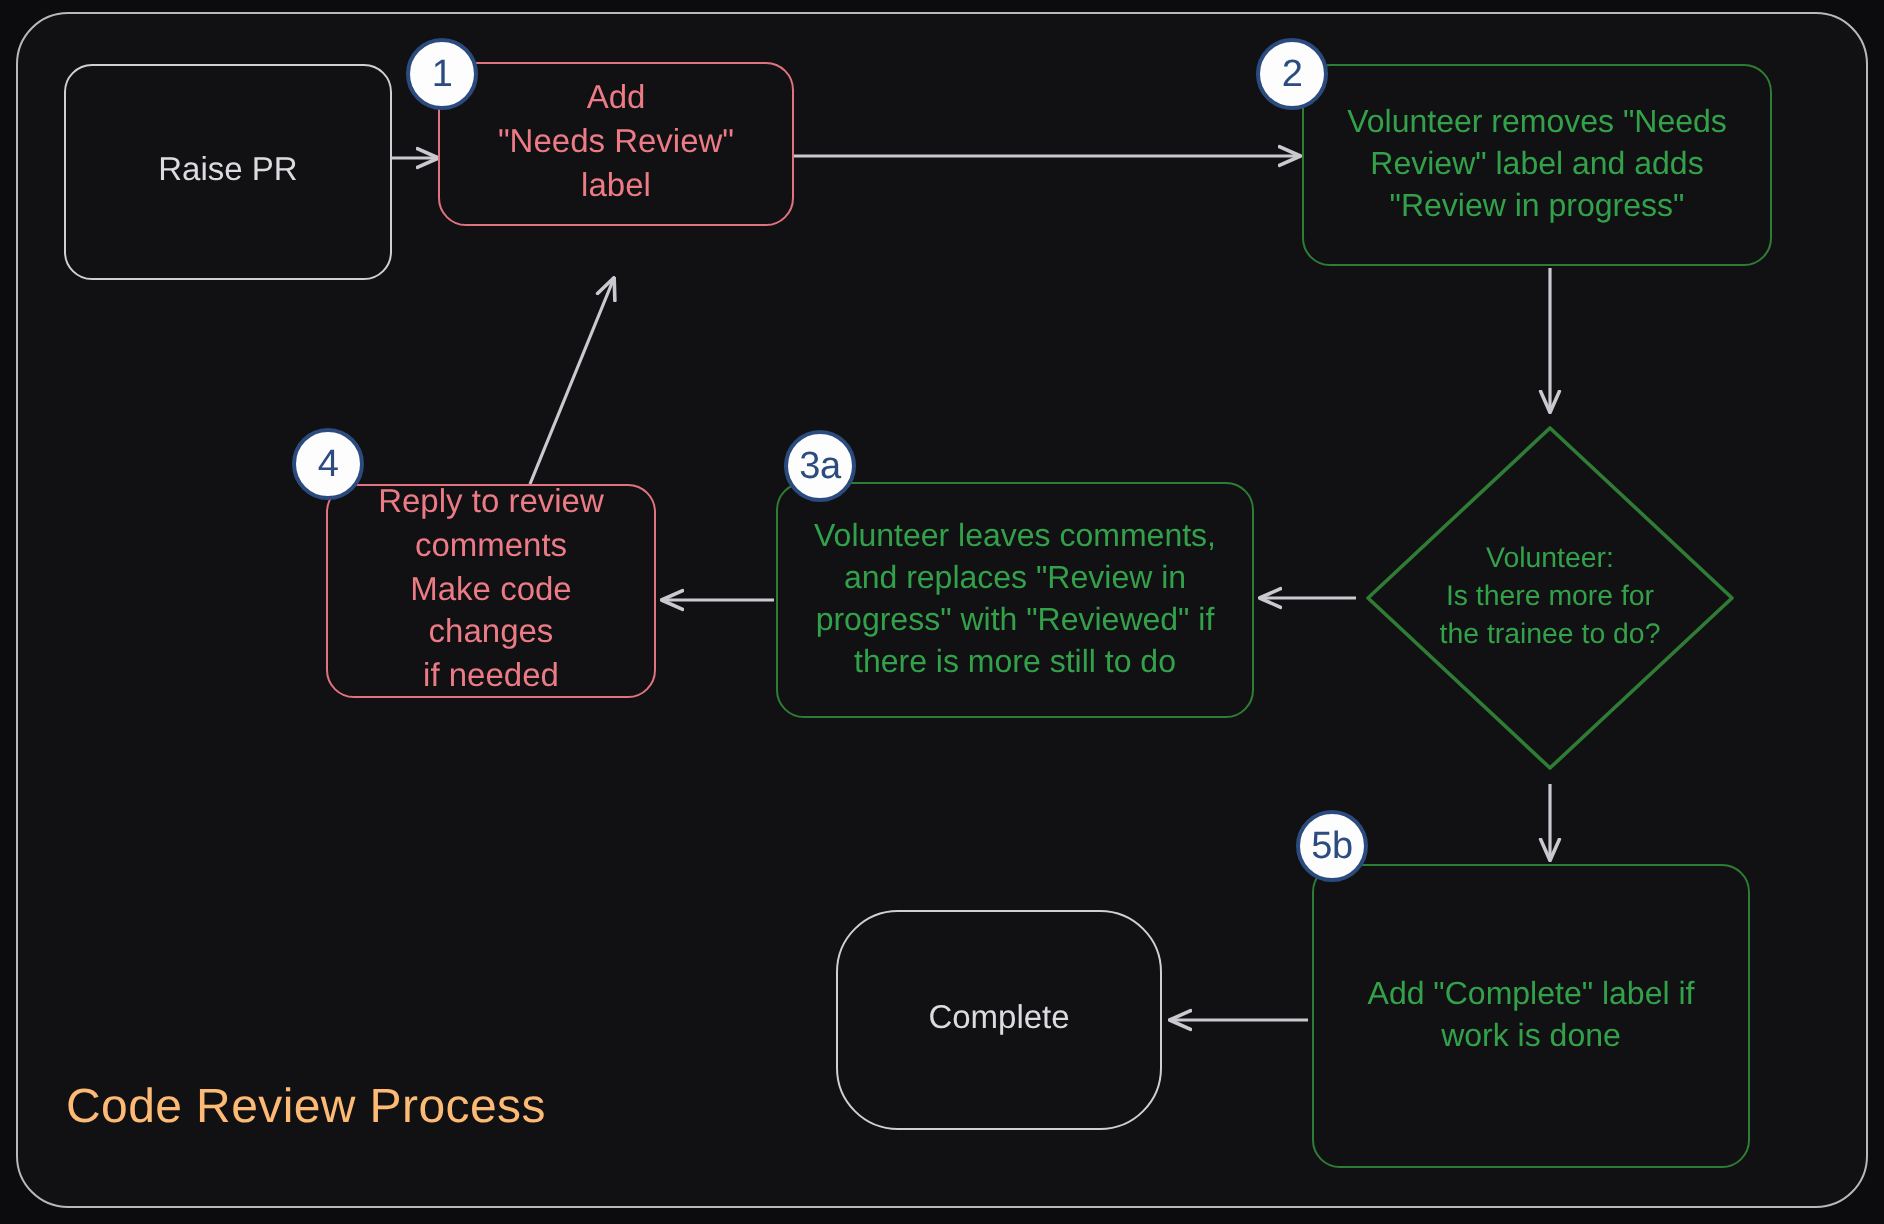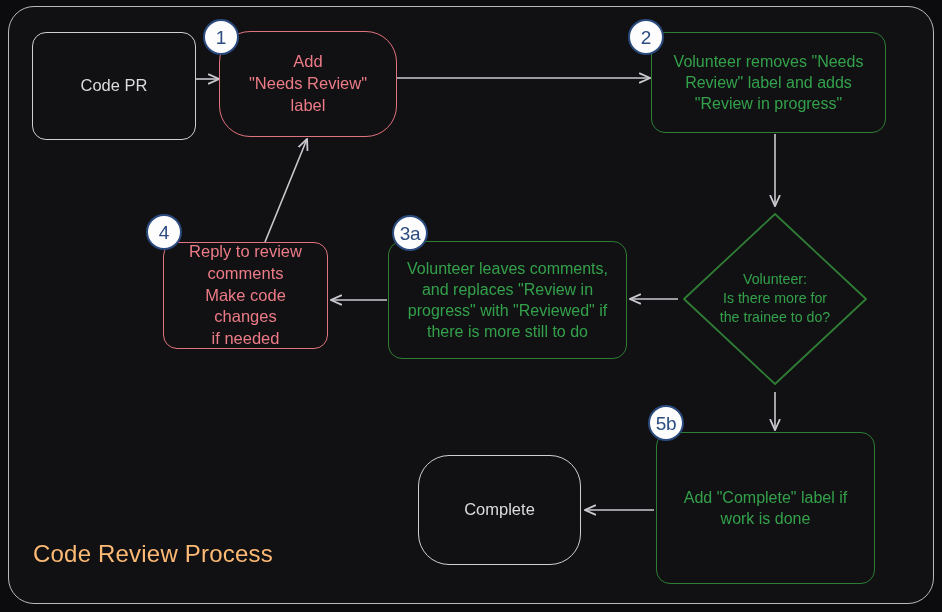--- a/index.html
+++ b/index.html
@@ -163,24 +163,24 @@
 
       <path d="M 387 300 L 331 300"></path>
 
       <path d="M 265 242 L 307 139"></path>
 
       <path d="M 654 510 L 585 510"></path>
     </g>
   </svg>
 
   <div class="node n-neutral" id="node-raise-pr" style="left:32px; top:32px; width:164px; height:108px;">
-    <span class="label">Code PR</span>
-  </div>
-
-  <div class="node n-red" id="node-add-needs-review" style="left:219px; top:31px; width:178px; height:106px;border-radius:31px;">
+    <span class="label">Raise PR</span>
+  </div>
+
+  <div class="node n-red" id="node-add-needs-review" style="left:219px; top:31px; width:178px; height:82px;">
     <span class="label">Add
 "Needs Review"
 label</span>
   </div>
 
   <div class="node n-green" id="node-volunteer-takes" style="left:651px; top:32px; width:235px; height:101px;">
     <span class="label">Volunteer removes "Needs
 Review" label and adds
 "Review in progress"</span>
   </div>

